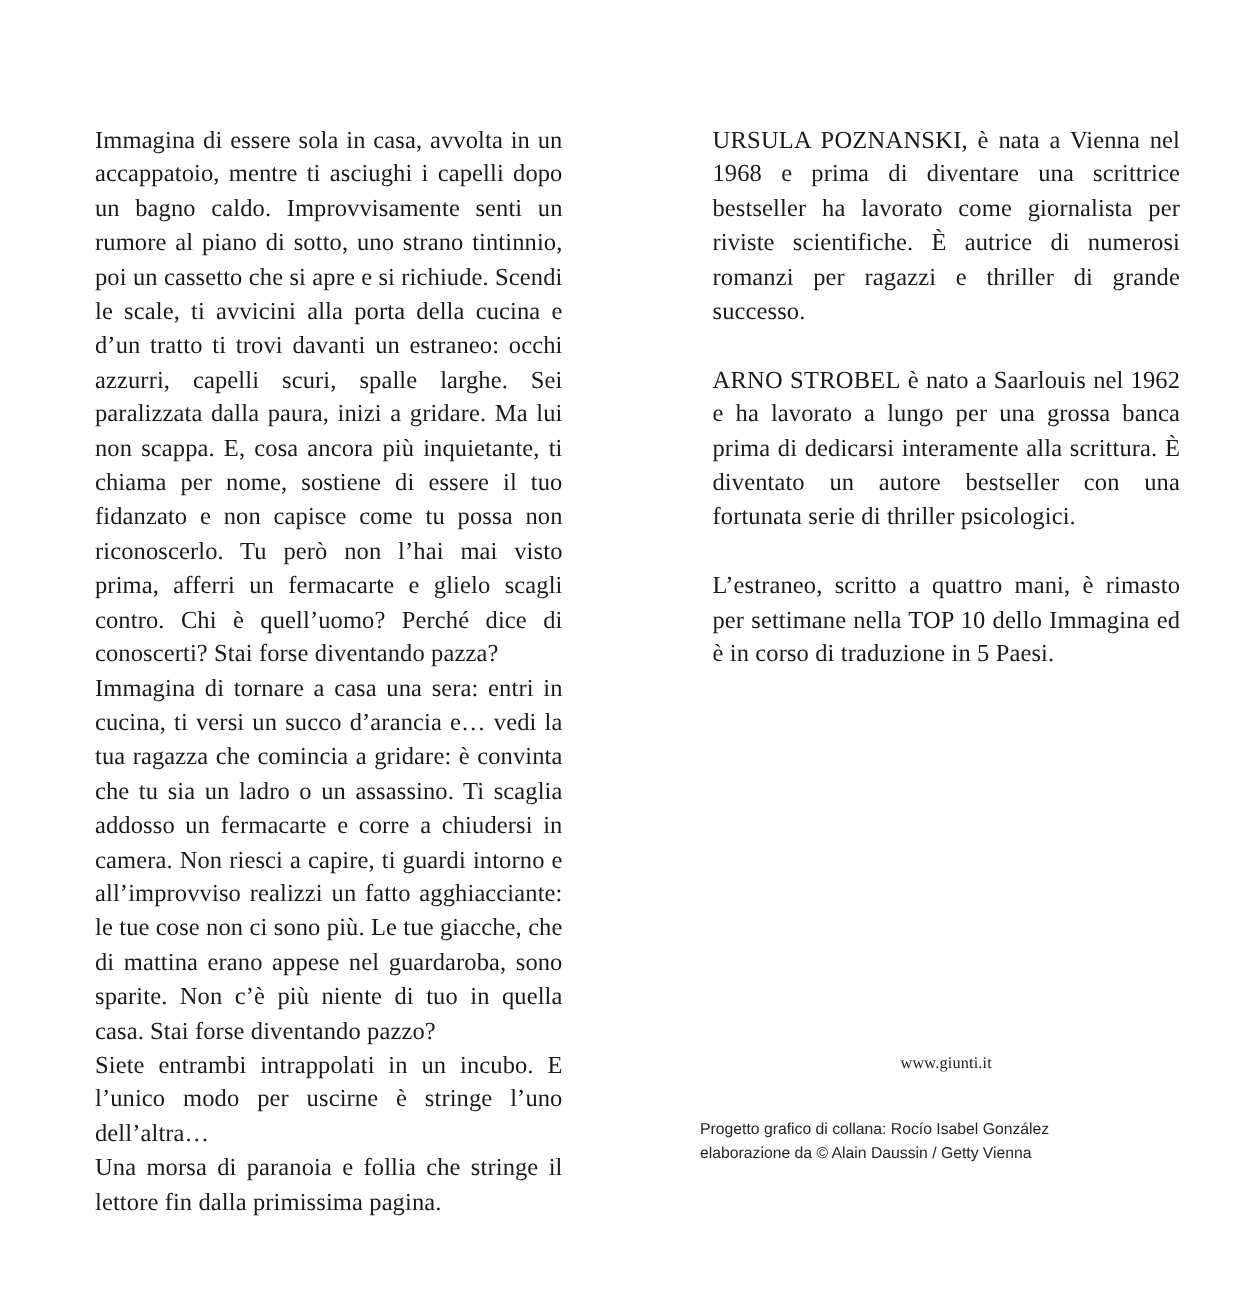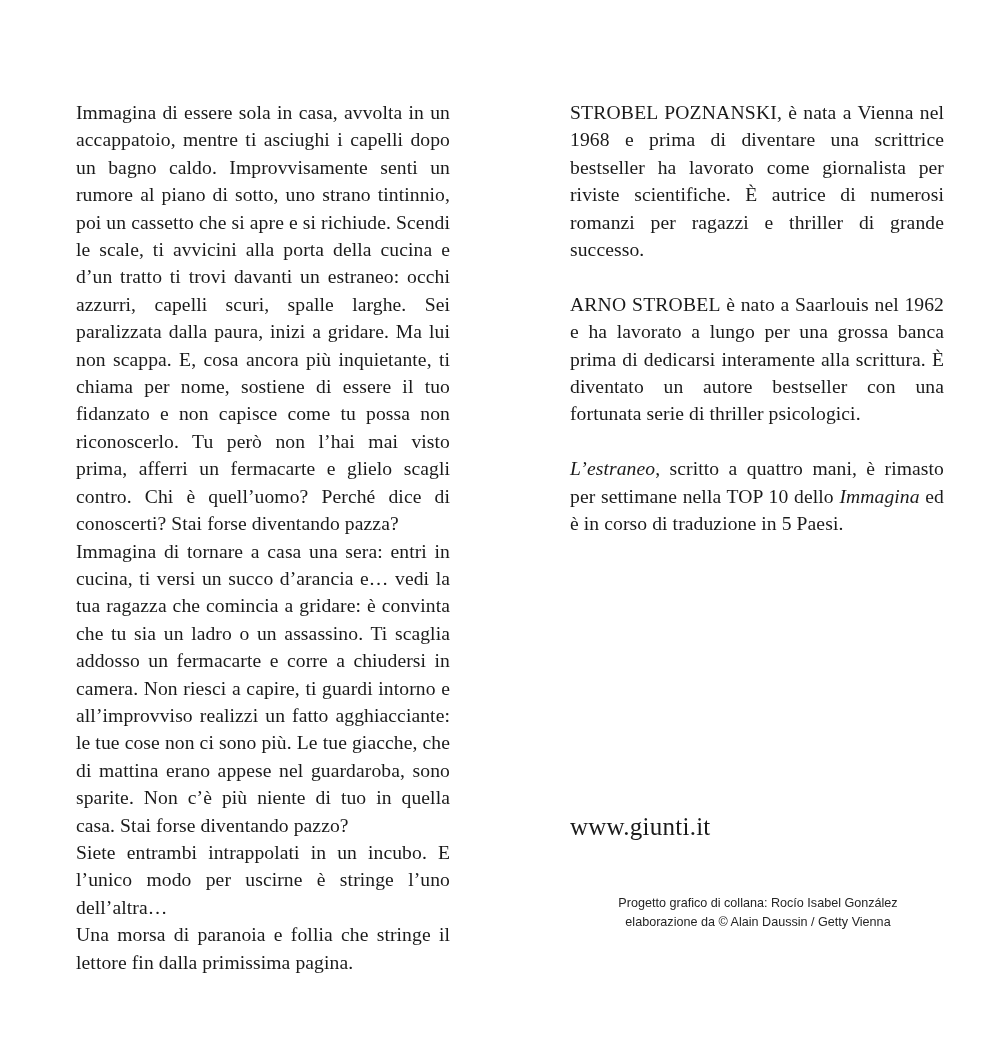--- a/index.html
+++ b/index.html
@@ -48,50 +48,49 @@
     margin: 0;
     text-indent: 0;
   }
 
   .smallcaps-name {
     font-variant: normal;
     letter-spacing: 0.01em;
   }
 
   em, .ital {
-    font-style: italic;
   }
 
   
   .bio-block {
     margin-bottom: 27.4px;
   }
   .bio-block:last-of-type {
     margin-bottom: 0;
   }
 
   
   .website {
     position: absolute;
     left: 570px;
-    top: 814px;
+    top: 837px;
     width: 374px;
-    text-align: left;
-    font-size: 25px;
+    text-align: center;
+    font-size: 13px;
     line-height: 26px;
     letter-spacing: 0.01em;
   }
 
   
   .credits {
     position: absolute;
     left: 560px;
     top: 894px;
     width: 396px;
-    text-align: center;
+    text-align: left;
     font-family: "Liberation Sans", "DejaVu Sans", sans-serif;
     font-size: 12.6px;
     line-height: 19.4px;
     color: #242424;
   }
   .credits div {
     white-space: nowrap;
   }
 </style>
 </head>
@@ -102,21 +101,21 @@
   <div class="col-left body-text">
     <p>Immagina di essere sola in casa, avvolta in un accappatoio, mentre ti asciughi i capelli dopo un bagno caldo. Improvvisamente senti un rumore al piano di sotto, uno strano tintinnio, poi un cassetto che si apre e si richiude. Scendi le scale, ti avvicini alla porta della cucina e d’un tratto ti trovi davanti un estraneo: occhi azzurri, capelli scuri, spalle larghe. Sei paralizzata dalla paura, inizi a gridare. Ma lui non scappa. E, cosa ancora più inquietante, ti chiama per nome, sostiene di essere il tuo fidanzato e non capisce come tu possa non riconoscerlo. Tu però non l’hai mai visto prima, afferri un fermacarte e glielo scagli contro. Chi è quell’uomo? Perché dice di conoscerti? Stai forse diventando pazza?</p>
     <p>Immagina di tornare a casa una sera: entri in cucina, ti versi un succo d’arancia e… vedi la tua ragazza che comincia a gridare: è convinta che tu sia un ladro o un assassino. Ti scaglia addosso un fermacarte e corre a chiudersi in camera. Non riesci a capire, ti guardi intorno e all’improvviso realizzi un fatto agghiacciante: le tue cose non ci sono più. Le tue giacche, che di mattina erano appese nel guardaroba, sono sparite. Non c’è più niente di tuo in quella casa. Stai forse diventando pazzo?</p>
     <p>Siete entrambi intrappolati in un incubo. E l’unico modo per uscirne è stringe l’uno dell’altra…</p>
     <p>Una morsa di paranoia e follia che stringe il lettore fin dalla primissima pagina.</p>
   </div>
 
   <div class="col-right body-text">
 
     <div class="bio-block">
-      <p><span class="smallcaps-name">STROBEL POZNANSKI</span><span>, è nata a Vienna nel 1968 e prima di diventare una scrittrice bestseller ha lavorato come giornalista per riviste scientifiche. È autrice di numerosi romanzi per ragazzi e thriller di grande successo.</span></p>
+      <p><span class="smallcaps-name">URSULA POZNANSKI</span><span>, è nata a Vienna nel 1968 e prima di diventare una scrittrice bestseller ha lavorato come giornalista per riviste scientifiche. È autrice di numerosi romanzi per ragazzi e thriller di grande successo.</span></p>
     </div>
 
     <div class="bio-block">
       <p><span class="smallcaps-name">ARNO STROBEL</span><span> è nato a Saarlouis nel 1962 e ha lavorato a lungo per una grossa banca prima di dedicarsi interamente alla scrittura. È diventato un autore bestseller con una fortunata serie di thriller psicologici.</span></p>
     </div>
 
     <div class="bio-block">
       <p><span class="ital">L’estraneo</span><span>, scritto a quattro mani, è rimasto per settimane nella TOP 10 dello </span><span class="ital">Immagina</span><span> ed è in corso di traduzione in 5 Paesi.</span></p>
     </div>
 

